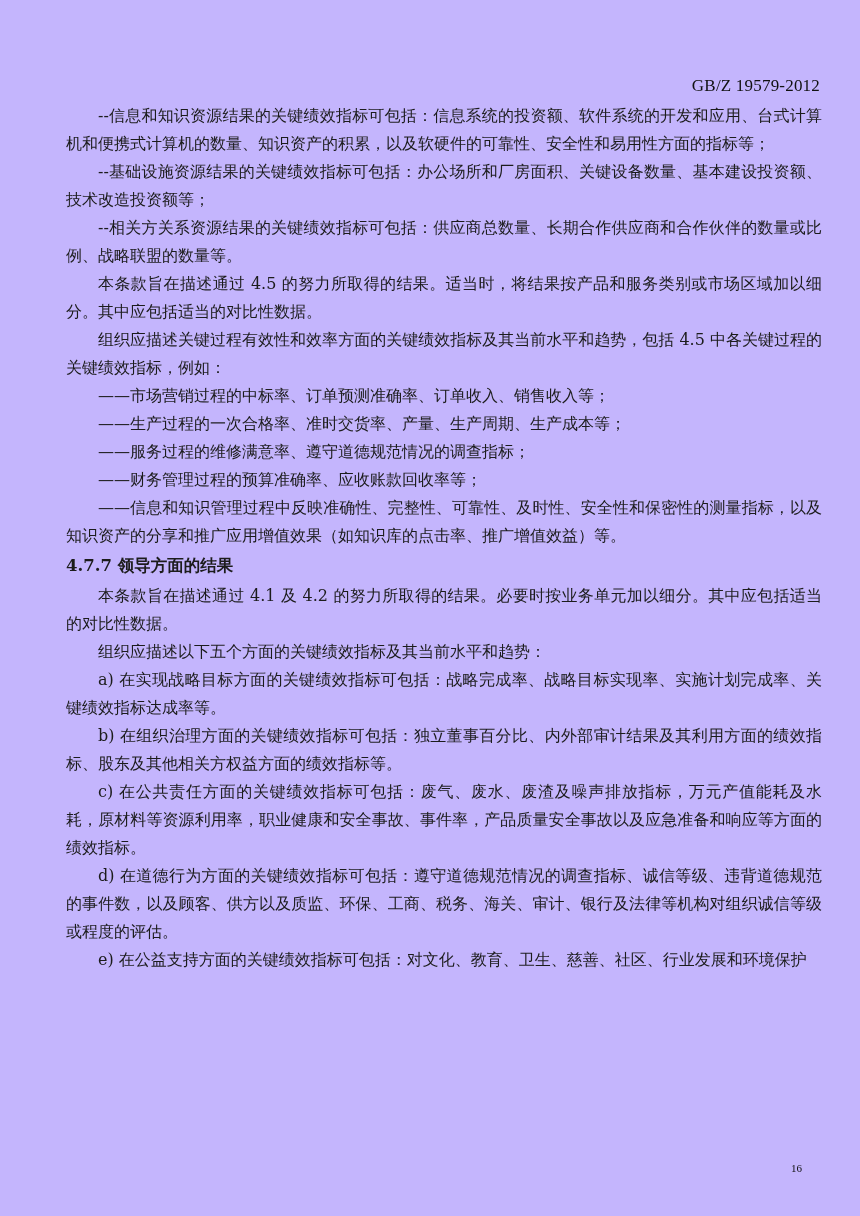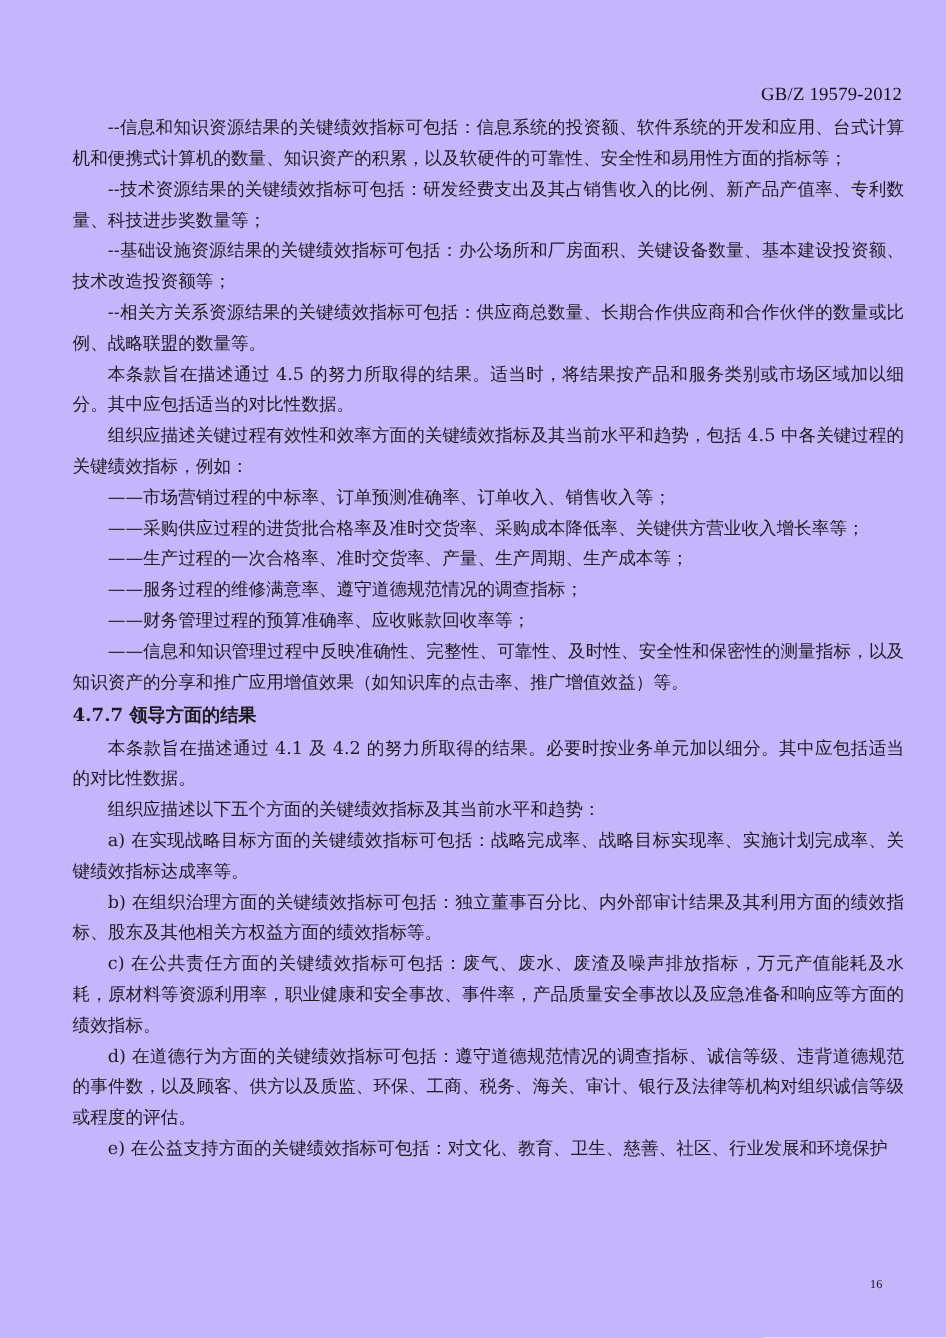--- a/index.html
+++ b/index.html
@@ -55,27 +55,25 @@
 <body>
 
 <div class="page">
 
   <div class="doc-header">
     <span>GB/Z 19579-2012</span>
   </div>
 
   <div class="doc-body">
     <p class="para">--信息和知识资源结果的关键绩效指标可包括：信息系统的投资额、软件系统的开发和应用、台式计算机和便携式计算机的数量、知识资产的积累，以及软硬件的可靠性、安全性和易用性方面的指标等；</p>
-    <p class="para">--技术资源结果的关键绩效指标可包括：研发经费支出及其占销售收入的比例、新产品产值率、专利数量、科技进步奖数量等；</p>
     <p class="para">--基础设施资源结果的关键绩效指标可包括：办公场所和厂房面积、关键设备数量、基本建设投资额、技术改造投资额等；</p>
     <p class="para">--相关方关系资源结果的关键绩效指标可包括：供应商总数量、长期合作供应商和合作伙伴的数量或比例、战略联盟的数量等。</p>
     <p class="para">本条款旨在描述通过 4.5 的努力所取得的结果。适当时，将结果按产品和服务类别或市场区域加以细分。其中应包括适当的对比性数据。</p>
     <p class="para">组织应描述关键过程有效性和效率方面的关键绩效指标及其当前水平和趋势，包括 4.5 中各关键过程的关键绩效指标，例如：</p>
     <p class="para">——市场营销过程的中标率、订单预测准确率、订单收入、销售收入等；</p>
-    <p class="para">——采购供应过程的进货批合格率及准时交货率、采购成本降低率、关键供方营业收入增长率等；</p>
     <p class="para">——生产过程的一次合格率、准时交货率、产量、生产周期、生产成本等；</p>
     <p class="para">——服务过程的维修满意率、遵守道德规范情况的调查指标；</p>
     <p class="para">——财务管理过程的预算准确率、应收账款回收率等；</p>
     <p class="para">——信息和知识管理过程中反映准确性、完整性、可靠性、及时性、安全性和保密性的测量指标，以及知识资产的分享和推广应用增值效果（如知识库的点击率、推广增值效益）等。</p>
     <h3 class="heading">4.7.7 领导方面的结果</h3>
     <p class="para">本条款旨在描述通过 4.1 及 4.2 的努力所取得的结果。必要时按业务单元加以细分。其中应包括适当的对比性数据。</p>
     <p class="para">组织应描述以下五个方面的关键绩效指标及其当前水平和趋势：</p>
     <p class="para">a) 在实现战略目标方面的关键绩效指标可包括：战略完成率、战略目标实现率、实施计划完成率、关键绩效指标达成率等。</p>
     <p class="para">b) 在组织治理方面的关键绩效指标可包括：独立董事百分比、内外部审计结果及其利用方面的绩效指标、股东及其他相关方权益方面的绩效指标等。</p>
     <p class="para">c) 在公共责任方面的关键绩效指标可包括：废气、废水、废渣及噪声排放指标，万元产值能耗及水耗，原材料等资源利用率，职业健康和安全事故、事件率，产品质量安全事故以及应急准备和响应等方面的绩效指标。</p>

